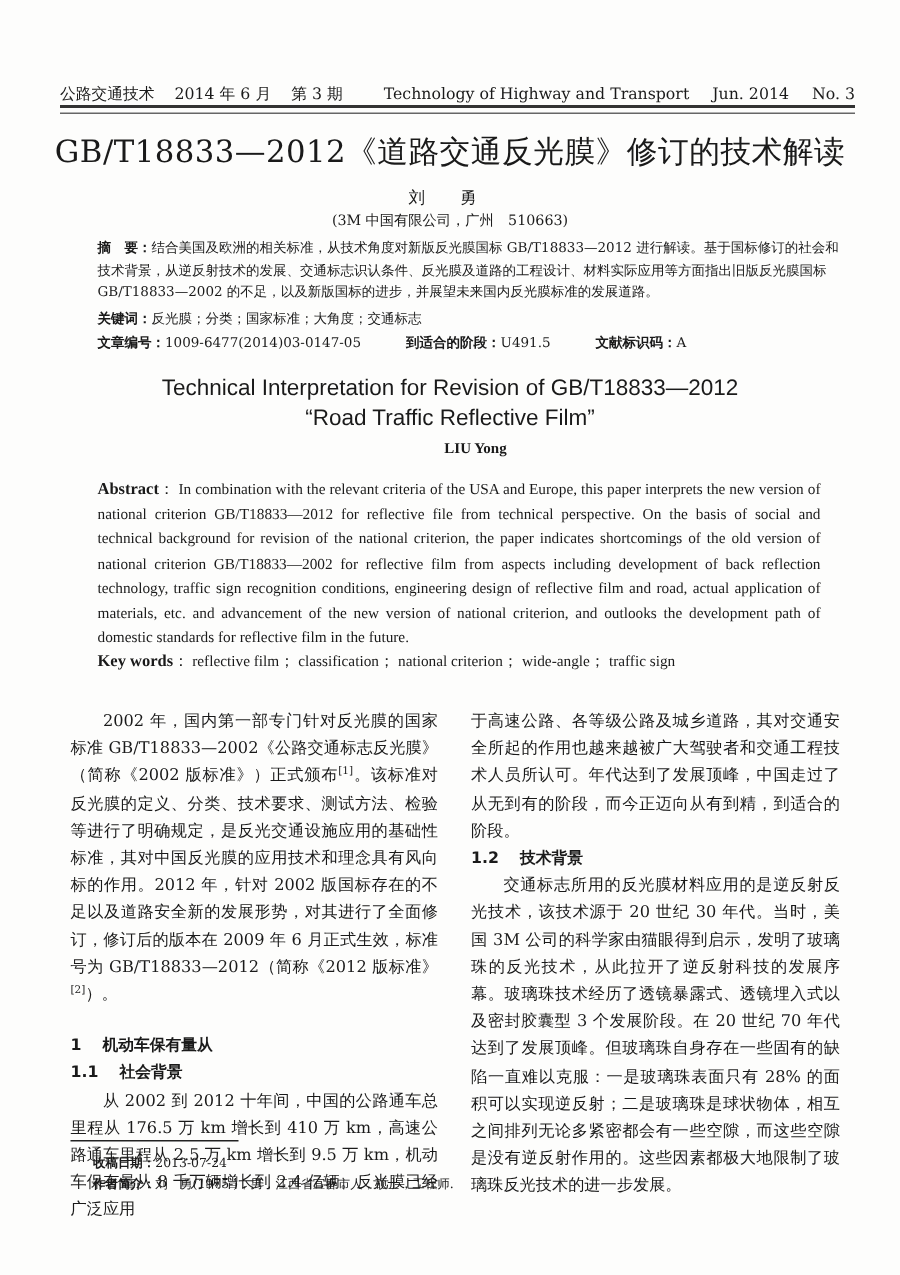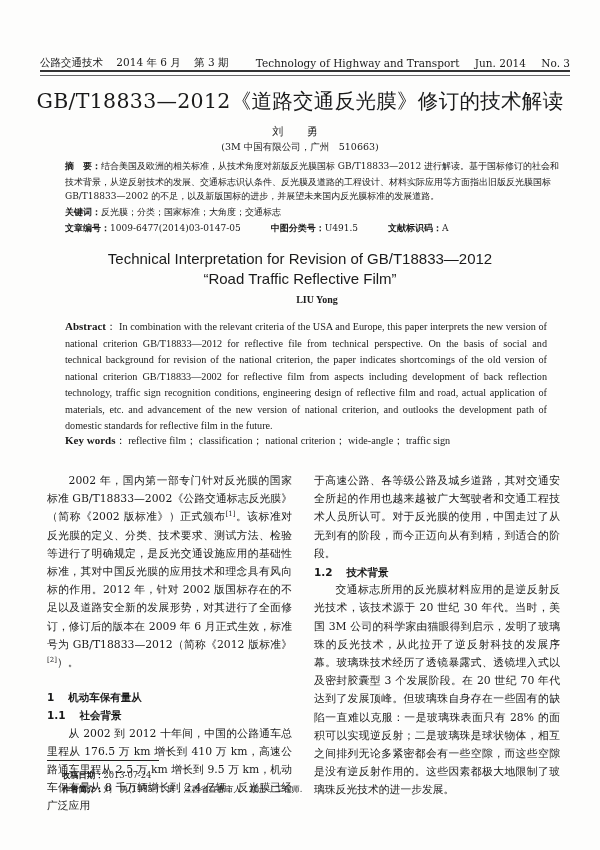--- a/index.html
+++ b/index.html
@@ -68,21 +68,21 @@
   <span class="lbl">摘　要：</span><span>结合美国及欧洲的相关标准，从技术角度对新版反光膜国标 GB/T18833—2012 进行解读。基于国标修订的社会和技术背景，从逆反射技术的发展、交通标志识认条件、反光膜及道路的工程设计、材料实际应用等方面指出旧版反光膜国标 GB/T18833—2002 的不足，以及新版国标的进步，并展望未来国内反光膜标准的发展道路。</span>
 </div>
 <div class="abs kw-cn">
   <span class="lbl" style="font-weight:bold;font-family:'DejaVu Sans',sans-serif;">关键词：</span><span>反光膜；分类；国家标准；大角度；交通标志</span>
 </div>
 <div class="abs meta-cn">
   <div class="item">
     <span class="lbl">文章编号：</span><span>1009-6477(2014)03-0147-05</span>
   </div>
   <div class="item">
-    <span class="lbl">中图分类号：</span><span>U491.5</span>
+    <span class="lbl">到适合的阶段：</span><span>U491.5</span>
   </div>
   <div class="item">
     <span class="lbl">文献标识码：</span><span>A</span>
   </div>
 </div>
 
 <div class="abs title-en">
   <div>Technical Interpretation for Revision of GB/T18833—2012</div>
   <div>“Road Traffic Reflective Film”</div>
 </div>
@@ -96,21 +96,21 @@
 </div>
 
 <div class="abs col col-left">
   <p><span>2002 年，国内第一部专门针对反光膜的国家标准 GB/T18833—2002《公路交通标志反光膜》（简称《2002 版标准》）正式颁布</span><sup>[1]</sup><span>。该标准对反光膜的定义、分类、技术要求、测试方法、检验等进行了明确规定，是反光交通设施应用的基础性标准，其对中国反光膜的应用技术和理念具有风向标的作用。2012 年，针对 2002 版国标存在的不足以及道路安全新的发展形势，对其进行了全面修订，修订后的版本在 2009 年 6 月正式生效，标准号为 GB/T18833—2012（简称《2012 版标准》</span><sup>[2]</sup><span>）。</span></p>
   <div class="h1"><span class="num">1</span><span>机动车保有量从</span></div>
   <div class="h2"><span class="num">1.1</span><span>社会背景</span></div>
   <p>从 2002 到 2012 十年间，中国的公路通车总里程从 176.5 万 km 增长到 410 万 km，高速公路通车里程从 2.5 万 km 增长到 9.5 万 km，机动车保有量从 8 千万辆增长到 2.4 亿辆。反光膜已经广泛应用</p>
 </div>
 
 <div class="abs col col-right">
-  <p class="noind">于高速公路、各等级公路及城乡道路，其对交通安全所起的作用也越来越被广大驾驶者和交通工程技术人员所认可。对于反光膜的使用，中国走过了从无到有的阶段，而今正迈向从有到精，到适合的阶段。</p>
+  <p class="noind">于高速公路、各等级公路及城乡道路，其对交通安全所起的作用也越来越被广大驾驶者和交通工程技术人员所认可。年代达到了发展顶峰，中国走过了从无到有的阶段，而今正迈向从有到精，到适合的阶段。</p>
   <div class="h2"><span class="num">1.2</span><span>技术背景</span></div>
   <p>交通标志所用的反光膜材料应用的是逆反射反光技术，该技术源于 20 世纪 30 年代。当时，美国 3M 公司的科学家由猫眼得到启示，发明了玻璃珠的反光技术，从此拉开了逆反射科技的发展序幕。玻璃珠技术经历了透镜暴露式、透镜埋入式以及密封胶囊型 3 个发展阶段。在 20 世纪 70 年代达到了发展顶峰。但玻璃珠自身存在一些固有的缺陷一直难以克服：一是玻璃珠表面只有 28% 的面积可以实现逆反射；二是玻璃珠是球状物体，相互之间排列无论多紧密都会有一些空隙，而这些空隙是没有逆反射作用的。这些因素都极大地限制了玻璃珠反光技术的进一步发展。</p>
 </div>
 
 <div class="abs foot-rule"></div>
 <div class="abs footnotes">
   <div><span class="lbl">收稿日期：</span><span>2013-07-24</span></div>
   <div><span class="lbl">作者简介：</span><span>刘　勇(1975-)，男，江西省宜春市人，硕士，工程师.</span></div>
 </div>
 

